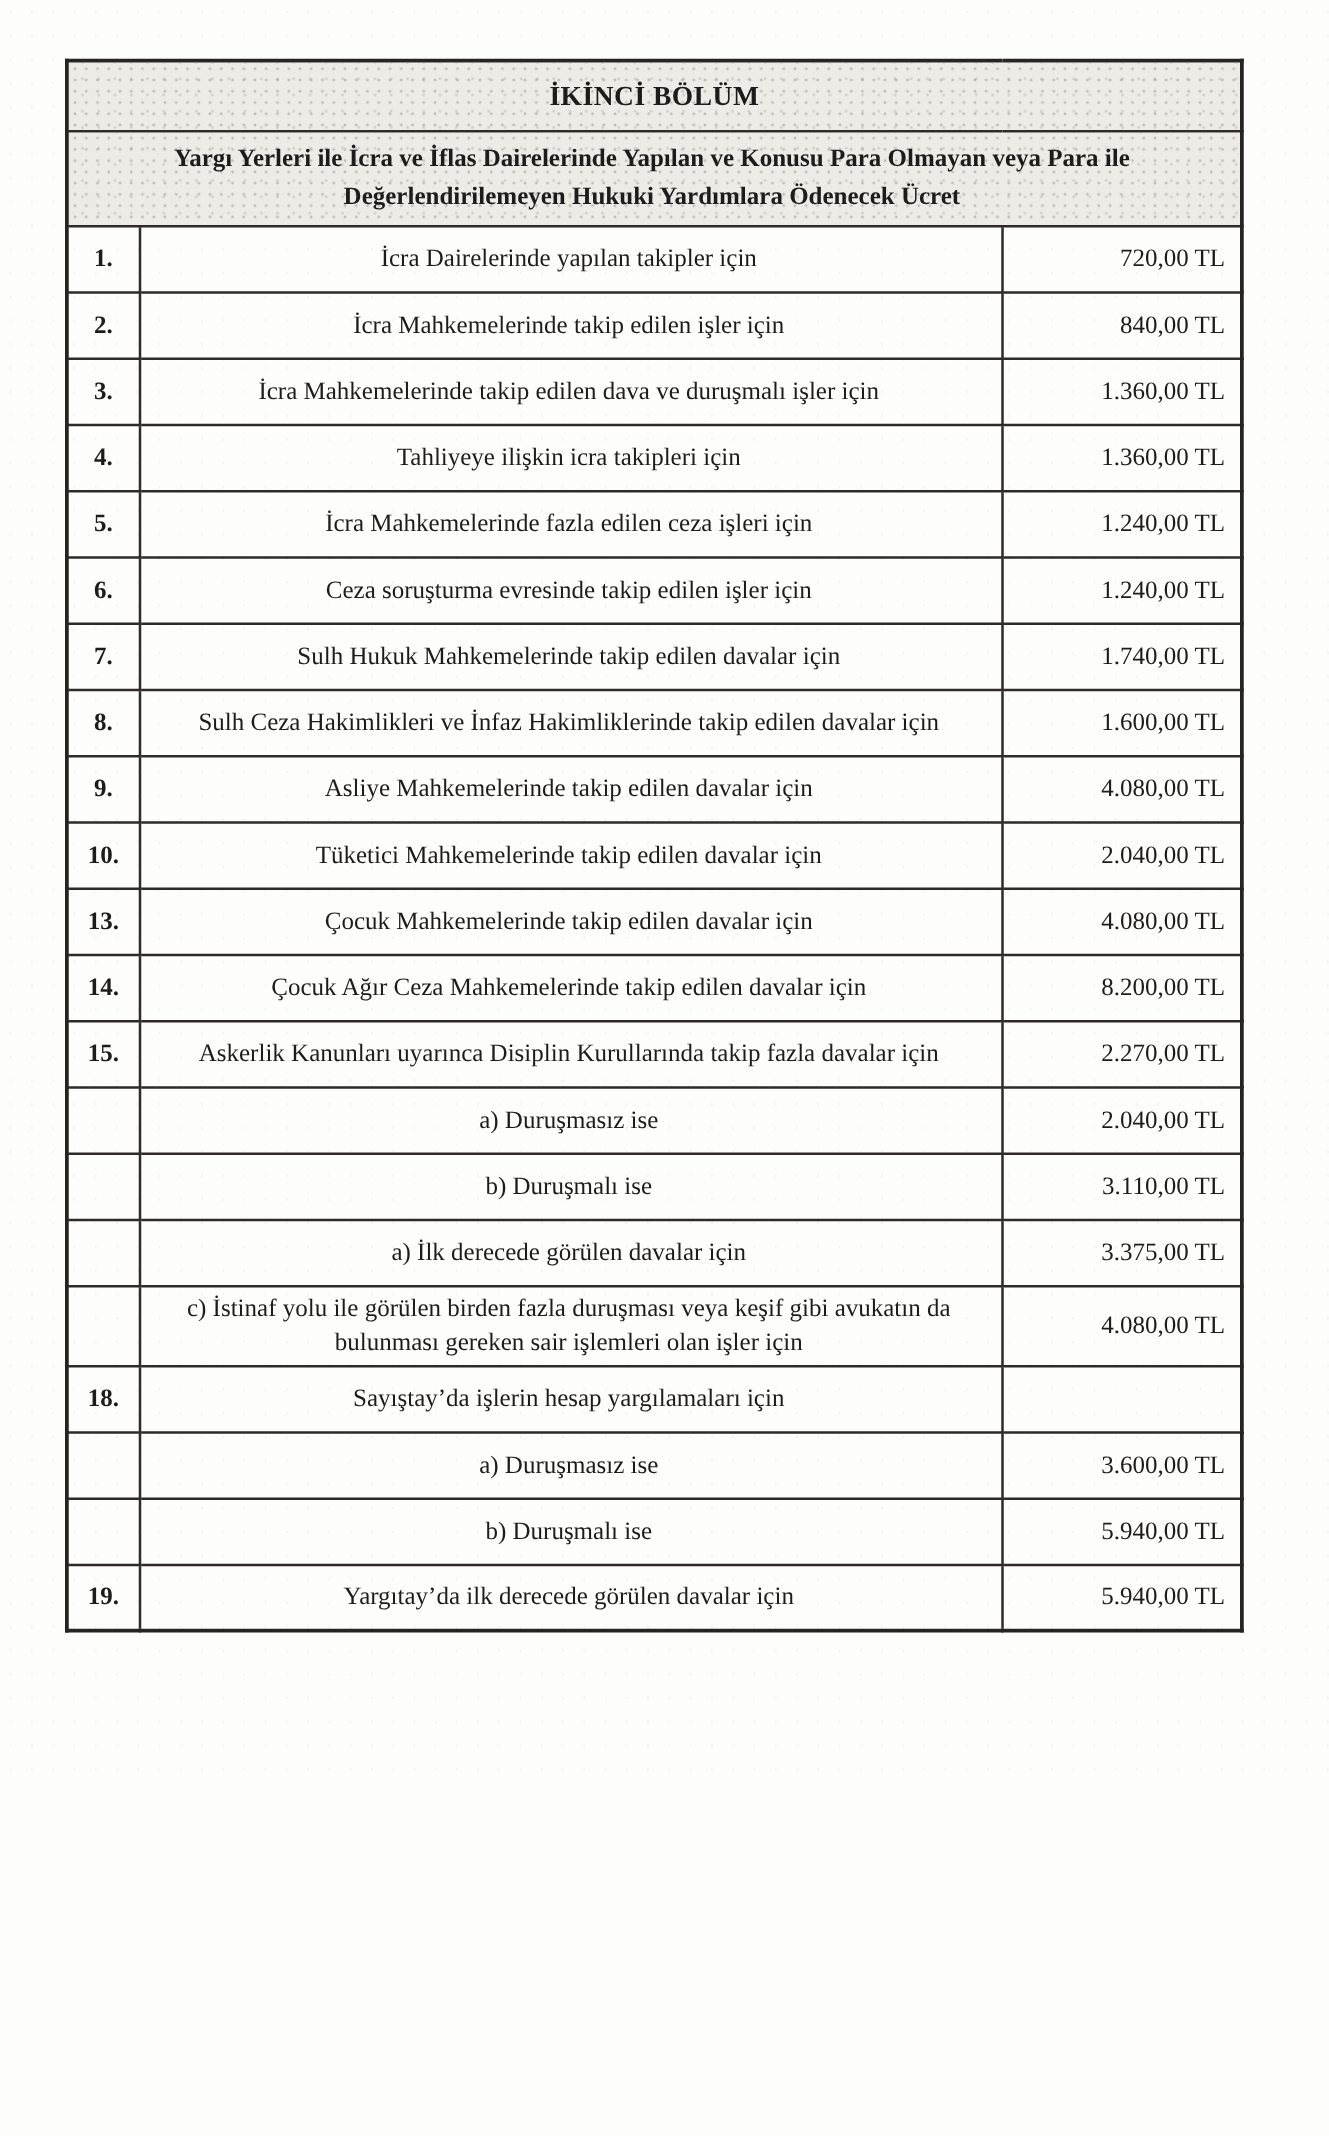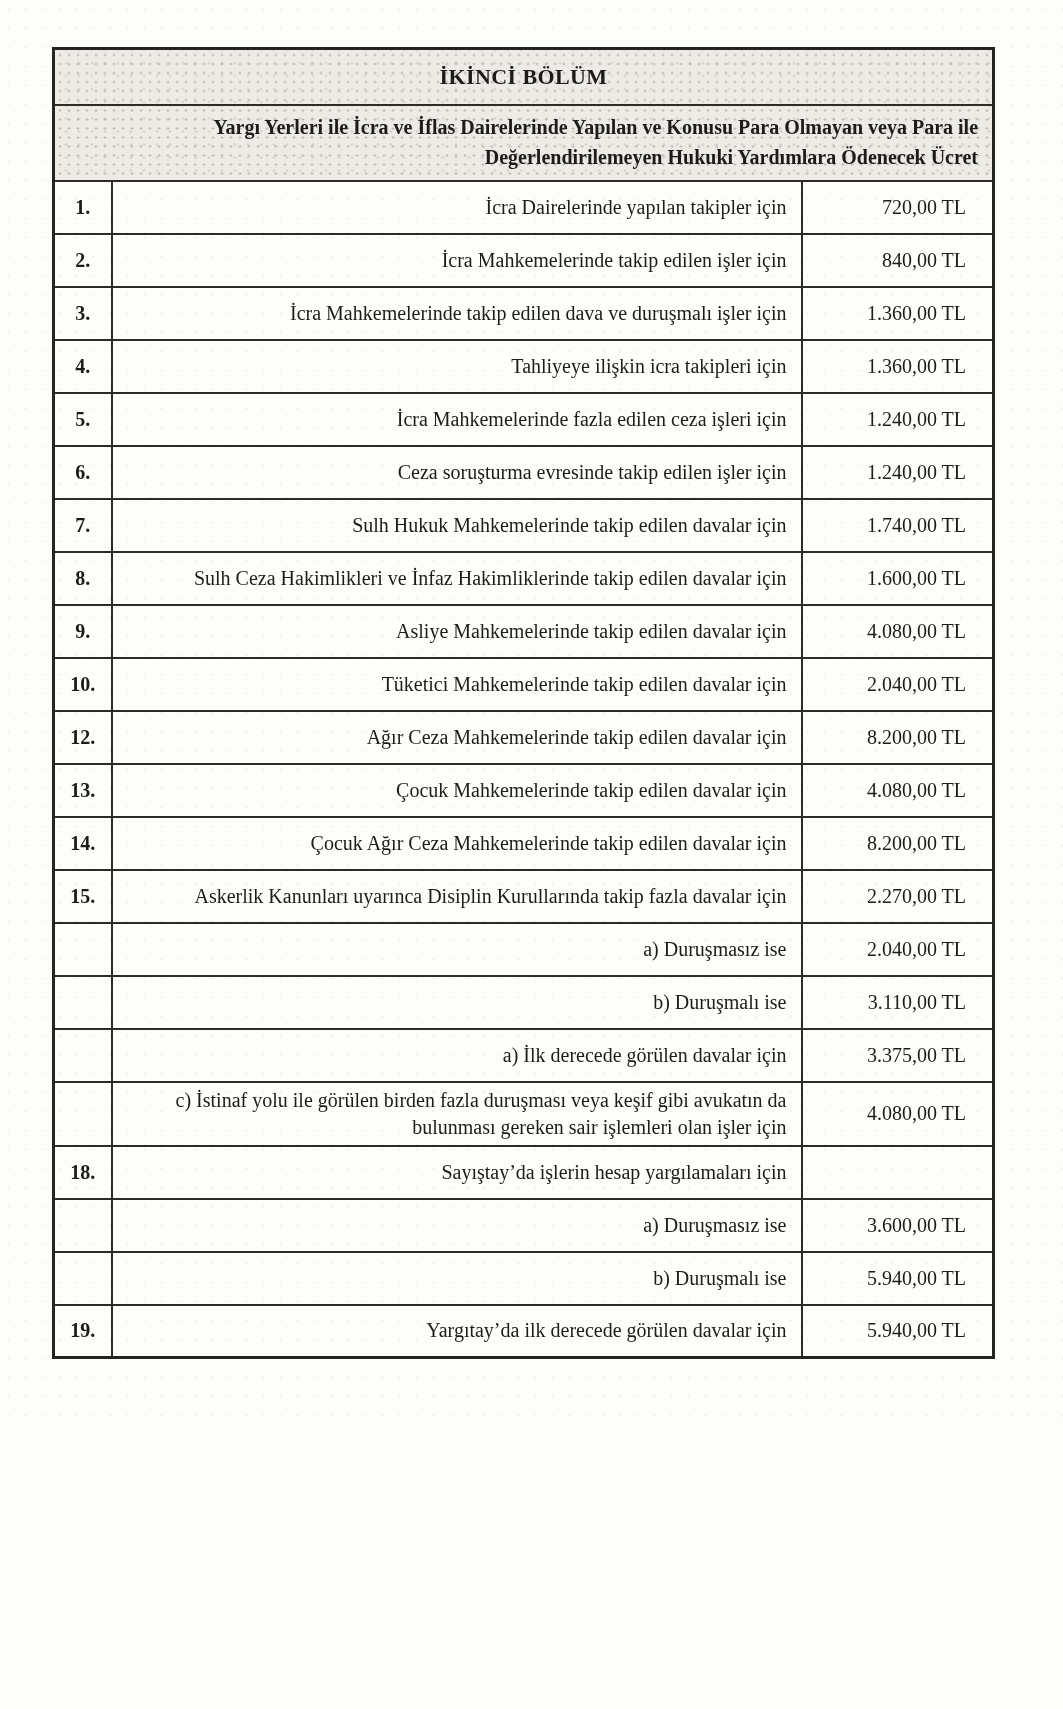--- a/index.html
+++ b/index.html
@@ -54,41 +54,41 @@
   }
   th.section-title {
     height: 56px;
     text-align: center;
     font-size: 22px;
     font-weight: bold;
     letter-spacing: 0.4px;
   }
   th.table-subtitle {
     height: 72px;
-    text-align: right;
+    text-align: center;
     font-size: 20px;
     font-weight: bold;
     padding: 6px 14px 8px 10px;
     line-height: 1.5;
   }
 
   tbody td { height: 53px; font-size: 20px; }
   td.no-cell {
     text-align: center;
     font-weight: bold;
     padding: 2px;
   }
   td.desc-cell {
-    text-align: right;
+    text-align: center;
     padding: 4px 14px 4px 11px;
     line-height: 1.35;
   }
   td.amount-cell {
     text-align: right;
-    padding: 4px 26px 4px 4px;
+    padding: 4px 12px 4px 4px;
     white-space: nowrap;
   }
 </style>
 </head>
 <body>
 
 <div class="page">
   <table class="fee-table">
     <colgroup>
       <col class="col-no">
@@ -158,25 +158,20 @@
     <td class="amount-cell">4.080,00 TL</td>
   </tr>
 
   <tr>
     <td class="no-cell">10.</td>
     <td class="desc-cell">Tüketici Mahkemelerinde takip edilen davalar için</td>
     <td class="amount-cell">2.040,00 TL</td>
   </tr>
 
 
-  <tr>
-    <td class="no-cell">12.</td>
-    <td class="desc-cell">Ağır Ceza Mahkemelerinde takip edilen davalar için</td>
-    <td class="amount-cell">8.200,00 TL</td>
-  </tr>
 
   <tr>
     <td class="no-cell">13.</td>
     <td class="desc-cell">Çocuk Mahkemelerinde takip edilen davalar için</td>
     <td class="amount-cell">4.080,00 TL</td>
   </tr>
 
   <tr>
     <td class="no-cell">14.</td>
     <td class="desc-cell">Çocuk Ağır Ceza Mahkemelerinde takip edilen davalar için</td>

